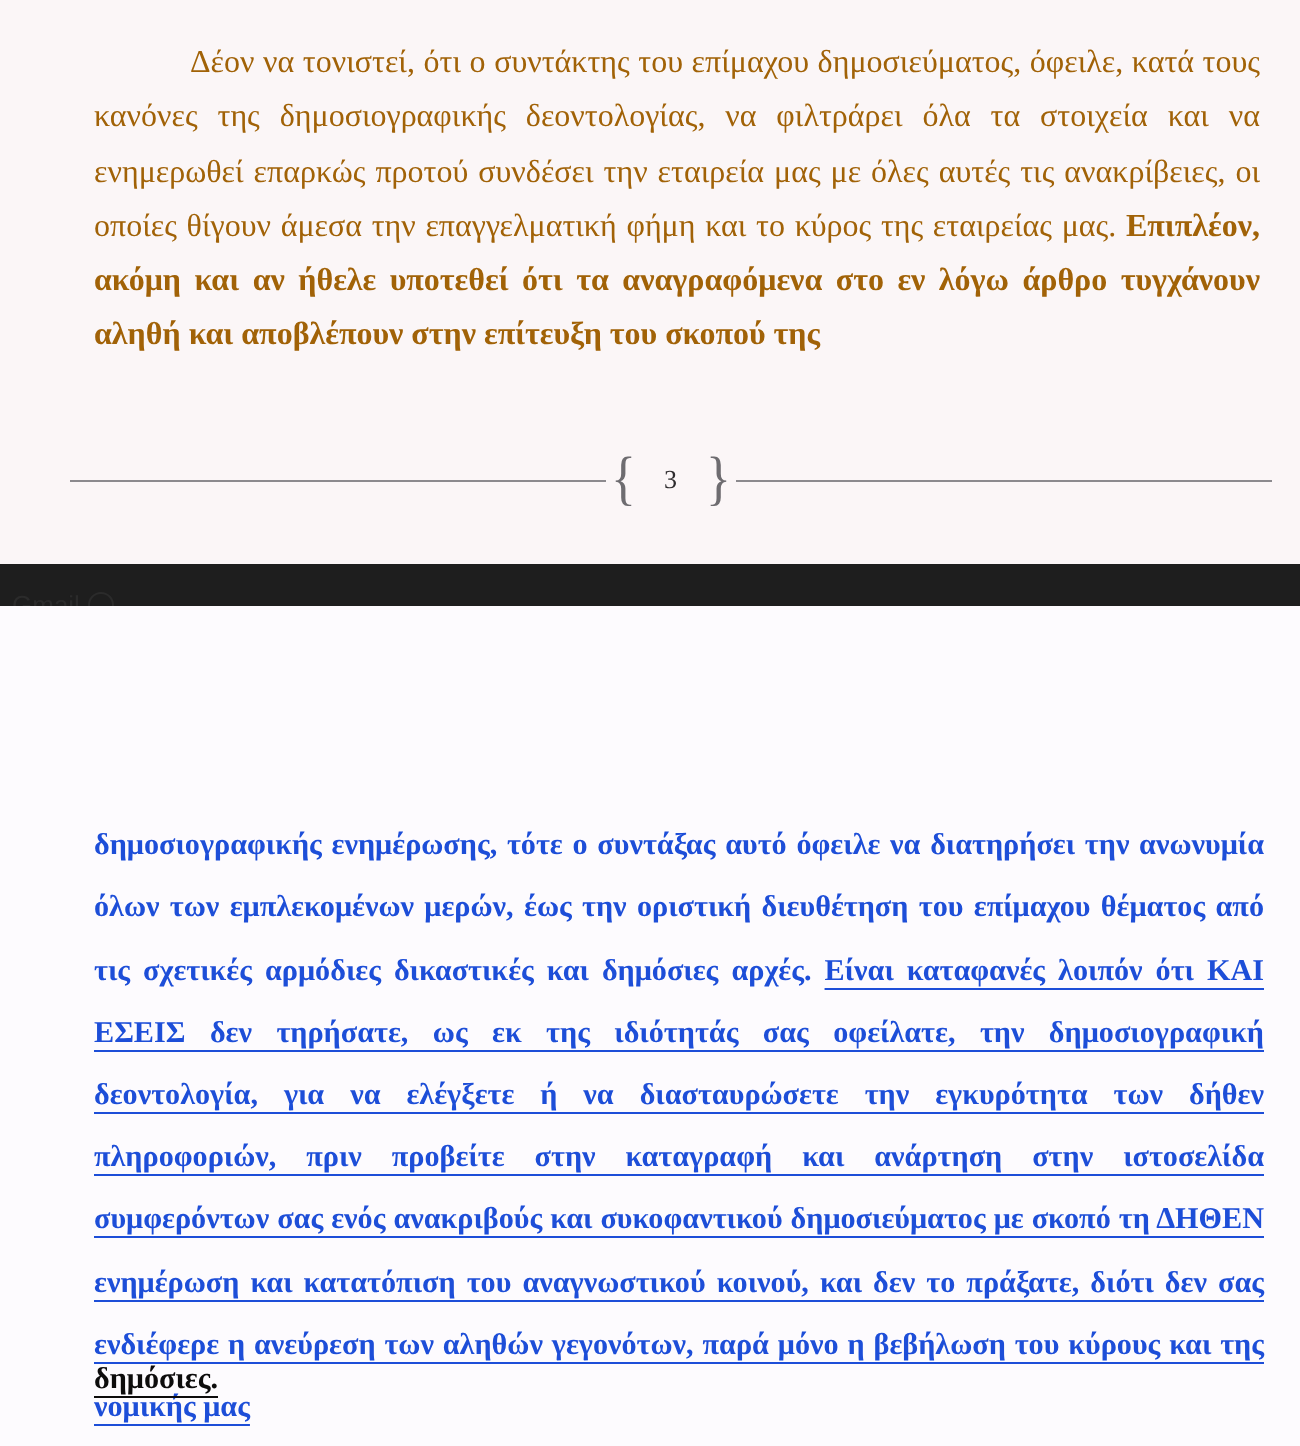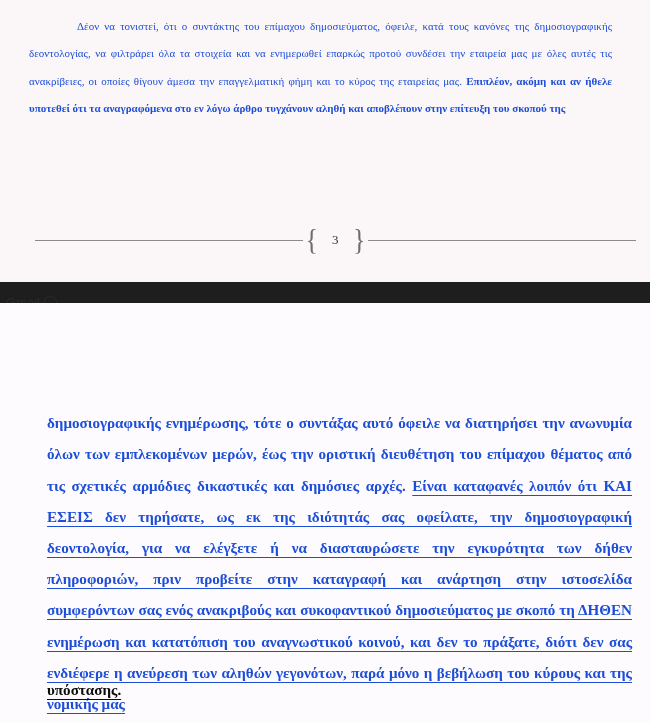--- a/index.html
+++ b/index.html
@@ -23,26 +23,26 @@
     left: 0;
     top: 0;
     width: 650px;
     height: 282px;
     background: #fbf6f7;
     overflow: hidden;
   }
 
   .sheet-one .body-text {
     position: absolute;
-    left: 29px;
+    left: 47px;
     top: 2px;
     width: 583px;
-    font-size: 11px;
+    font-size: 16px;
     line-height: 27.3px;
-    color: #1d4ed8;
+    color: #a16207;
     text-align: justify;
     text-justify: inter-word;
     text-indent: 48px;
     -webkit-font-smoothing: antialiased;
   }
 
   .bold-run {
     font-weight: bold;
   }
 
@@ -175,16 +175,16 @@
   <div class="dark-band">
     <span class="clipped-label">
       <span>Gmail</span>
       <span class="ring"></span>
     </span>
   </div>
 
   <section class="sheet-two">
     <p class="body-text"><span>δημοσιογραφικής ενημέρωσης, τότε ο συντάξας αυτό όφειλε να διατηρήσει την ανωνυμία όλων των εμπλεκομένων μερών, έως την οριστική διευθέτηση του επίμαχου θέματος από τις σχετικές αρμόδιες δικαστικές και δημόσιες αρχές. </span><span class="underline-run">Είναι καταφανές λοιπόν ότι ΚΑΙ ΕΣΕΙΣ δεν τηρήσατε, ως εκ της ιδιότητάς σας οφείλατε, την δημοσιογραφική δεοντολογία, για να ελέγξετε ή να διασταυρώσετε την εγκυρότητα των δήθεν πληροφοριών, πριν προβείτε στην καταγραφή και ανάρτηση στην ιστοσελίδα συμφερόντων σας ενός ανακριβούς και συκοφαντικού δημοσιεύματος με σκοπό τη ΔΗΘΕΝ ενημέρωση και κατατόπιση του αναγνωστικού κοινού, και δεν το πράξατε, διότι δεν σας ενδιέφερε η ανεύρεση των αληθών γεγονότων, παρά μόνο η βεβήλωση του κύρους και της νομικής μας</span></p>
 
-    <div class="last-line"><span class="underline-run">υπόστασης.</span></div>
+    <div class="last-line"><span class="underline-run">δημόσιες.</span></div>
   </section>
 
 </div>
 
 </body></html>

